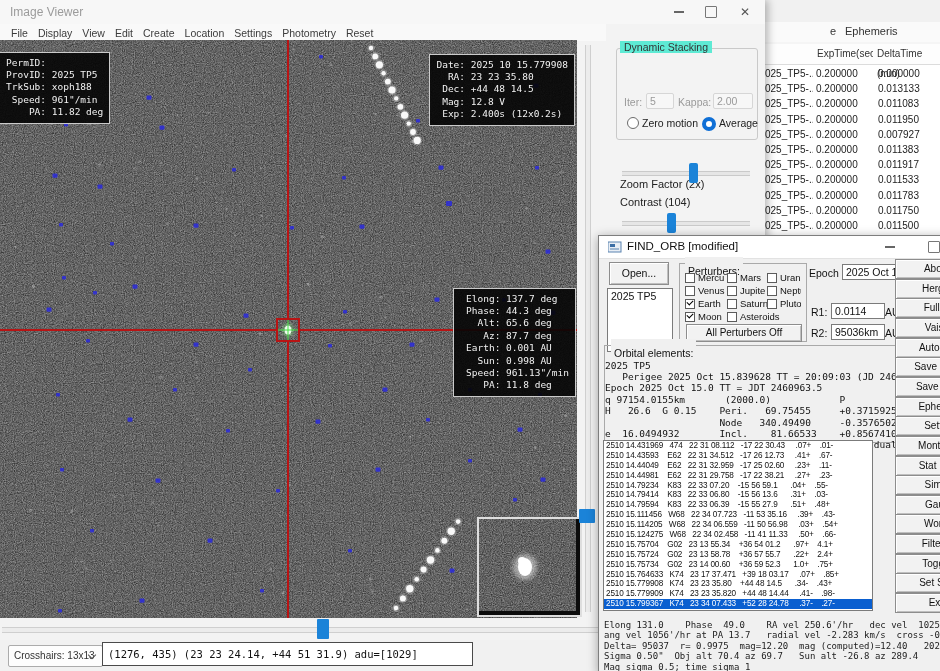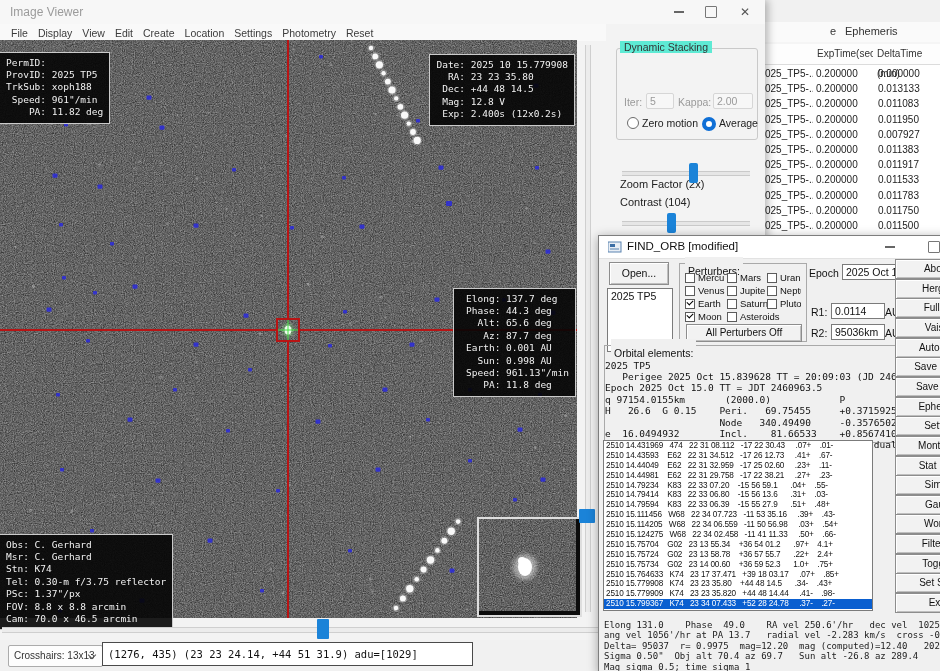--- a/index.html
+++ b/index.html
@@ -535,27 +535,20 @@
  Mag: 12.8 V
  Exp: 2.400s (12x0.2s)</pre>
     <pre class="overlay-box" id="box-geometry"> Elong: 137.7 deg
  Phase: 44.3 deg
    Alt: 65.6 deg
     Az: 87.7 deg
  Earth: 0.001 AU
    Sun: 0.998 AU
  Speed: 961.13"/min
     PA: 11.8 deg</pre>
-    <pre class="overlay-box" id="box-observer">Obs: C. Gerhard
-Msr: C. Gerhard
-Stn: K74
-Tel: 0.30-m f/3.75 reflector
-PSc: 1.37"/px
-FOV: 8.8 x 8.8 arcmin
-Cam: 70.0 x 46.5 arcmin</pre>
 
     <div id="box-compass">
       <svg width="36" height="48">
         <line x1="28" y1="12" x2="28" y2="40" stroke="#e8e8e8" stroke-width="1.4"></line>
         <line x1="28" y1="40" x2="10" y2="40" stroke="#e8e8e8" stroke-width="1.4"></line>
         <text x="24" y="10" fill="#f1f1f1" font-size="9" font-family="DejaVu Sans Mono, monospace">N</text>
         <text x="1" y="43" fill="#f1f1f1" font-size="9" font-family="DejaVu Sans Mono, monospace">E</text>
       </svg>
     </div>
 

